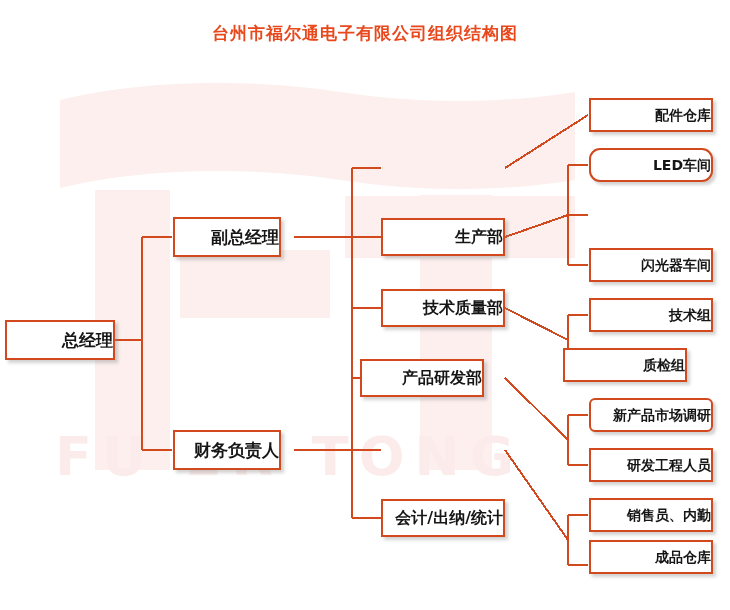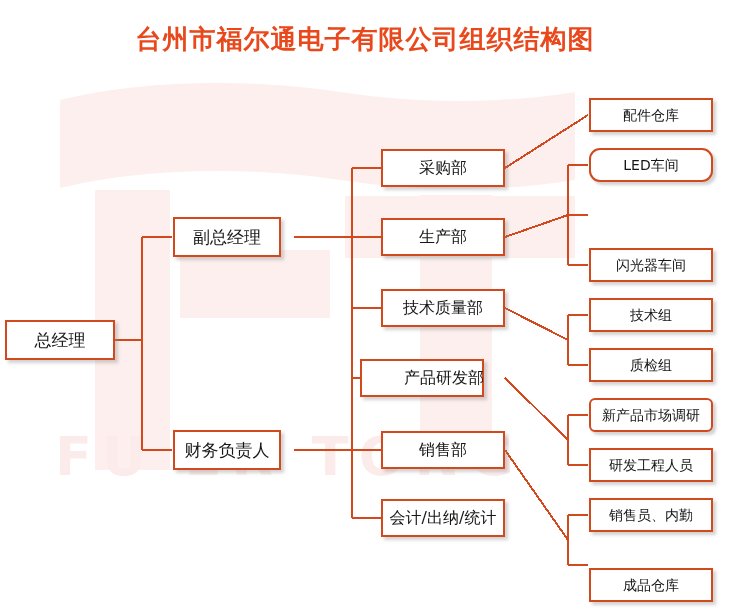--- a/index.html
+++ b/index.html
@@ -37,21 +37,21 @@
     font-family: "DejaVu Sans", "Liberation Sans", sans-serif;
   }
 
   
   #title {
     position: absolute;
     left: 0;
     top: 22px;
     width: 730px;
     text-align: center;
-    font-size: 26px;
+    font-size: 17px;
     font-weight: bold;
     color: #e8481c;
     letter-spacing: 1px;
     z-index: 5;
     font-family: "DejaVu Sans", "Liberation Sans", sans-serif;
   }
 
   
   #links {
     position: absolute;
@@ -61,24 +61,25 @@
   }
 
   
   .node {
     position: absolute;
     box-sizing: border-box;
     background: #ffffff;
     border: 2px solid #d1491c;
     display: flex;
     align-items: center;
-    justify-content: center;
+    justify-content: flex-end;
     color: #161616;
     z-index: 4;
     box-shadow: 3px 3px 3px rgba(140,140,140,0.38);
+    font-weight: bold;
   }
   .node .label {
     font-size: 16px;
     line-height: 1;
     white-space: nowrap;
     font-family: "DejaVu Sans", "Liberation Sans", sans-serif;
   }
   .lvl1 { width: 110px; height: 40px; }
   .lvl1 .label { font-size: 17px; }
   .lvl2 { width: 108px; height: 40px; }
@@ -162,60 +163,54 @@
     <span class="label">总经理</span>
   </div>
 
   <div class="node lvl2" style="left:173px; top:217px;">
     <span class="label">副总经理</span>
   </div>
   <div class="node lvl2" style="left:173px; top:430px;">
     <span class="label">财务负责人</span>
   </div>
 
-  <div class="node lvl3" style="left:381px; top:149px;">
-    <span class="label">采购部</span>
-  </div>
   <div class="node lvl3" style="left:381px; top:218px;">
     <span class="label">生产部</span>
   </div>
   <div class="node lvl3" style="left:381px; top:289px;">
     <span class="label">技术质量部</span>
   </div>
   <div class="node lvl3" style="left:360px; top:359px;padding-left:44px;">
     <span class="label">产品研发部</span>
   </div>
-  <div class="node lvl3" style="left:381px; top:431px;">
-    <span class="label">销售部</span>
-  </div>
   <div class="node lvl3" style="left:381px; top:499px;">
     <span class="label">会计/出纳/统计</span>
   </div>
 
   <div class="node lvl4" style="left:589px; top:98px;">
     <span class="label">配件仓库</span>
   </div>
   <div class="node lvl4" style="left:589px; top:148px;border-radius:11px;">
     <span class="label">LED车间</span>
   </div>
   <div class="node lvl4" style="left:589px; top:248px;">
     <span class="label">闪光器车间</span>
   </div>
   <div class="node lvl4" style="left:589px; top:298px;">
     <span class="label">技术组</span>
   </div>
-  <div class="node lvl4" style="left:589px; top:348px;">
+  <div class="node lvl4" style="left:563px; top:348px;">
     <span class="label">质检组</span>
   </div>
   <div class="node lvl4" style="left:589px; top:398px;border-radius:6px;">
     <span class="label">新产品市场调研</span>
   </div>
   <div class="node lvl4" style="left:589px; top:448px;">
     <span class="label">研发工程人员</span>
   </div>
   <div class="node lvl4" style="left:589px; top:498px;">
     <span class="label">销售员、内勤</span>
   </div>
-  <div class="node lvl4" style="left:589px; top:568px;">
+  <div class="node lvl4" style="left:589px; top:540px;">
     <span class="label">成品仓库</span>
   </div>
 
 </div>
 
 </body></html>

